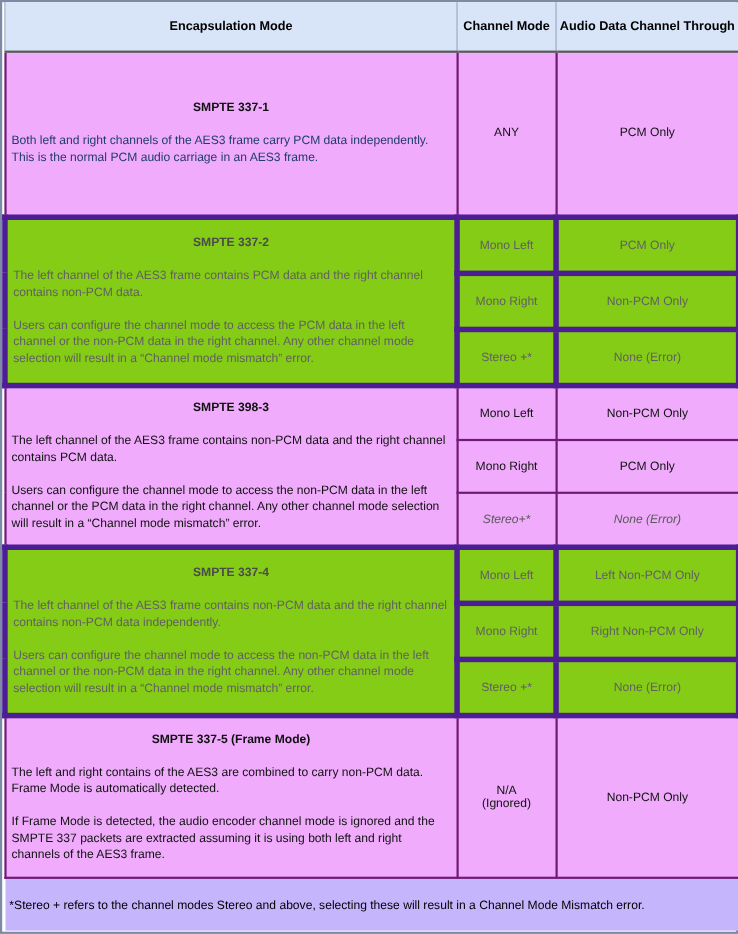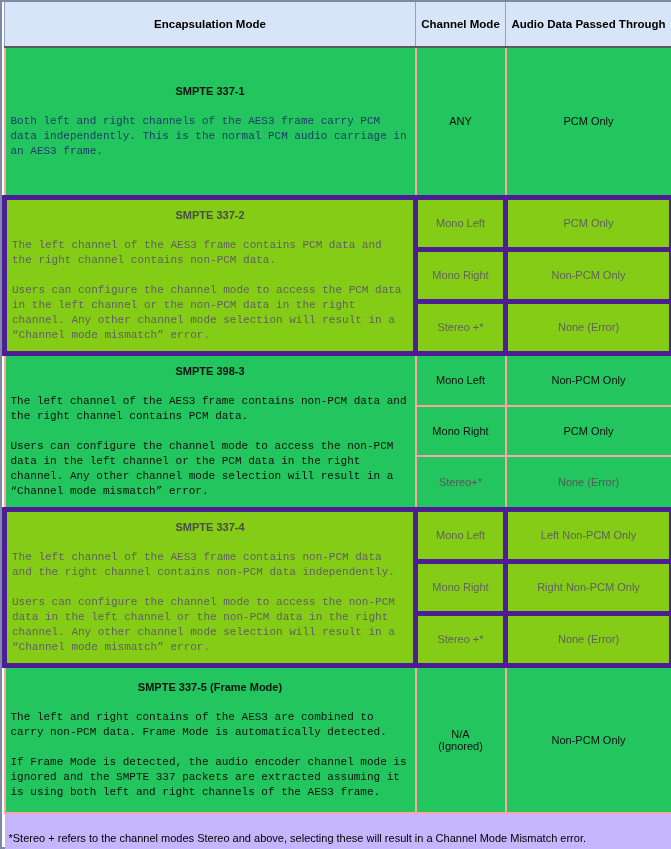--- a/index.html
+++ b/index.html
@@ -30,23 +30,23 @@
     vertical-align:middle;
     height:44px;
     border-left:1px solid #93a3be;
     border-right:1px solid #93a3be;
     border-bottom:2px solid #595959;
     padding:0 2px;
   }
 
   
   tr.w td {
-    background:#22c55e;
+    background:#f0abfc;
     color:#111111;
-    border:2px solid #fca5a5;
+    border:2px solid #701a75;
   }
   
   tr.g td {
     background:#84cc16;
     color:#616161;
     border:5px solid #4c1d95;
   }
 
   td.enc {
     text-align:left;
@@ -54,37 +54,37 @@
     padding:8px 5px;
     font-size:11px;
     line-height:15px;
   }
   .sec-title {
     font-weight:bold;
     text-align:center;
     font-size:11px;
     margin:0 0 15px 0;
   }
-  td.enc p { margin:0 0 15px 0; font-size:11px; line-height:15px;font-family:Liberation Mono, monospace; }
+  td.enc p { margin:0 0 15px 0; font-size:11px; line-height:15px; }
   td.enc p:last-child { margin-bottom:0; }
 
   tr.g .sec-title { color:#4b4b4b; }
 
   
   .navy p { color:#1f3c6b; }
 
   td.mode, td.audio {
     text-align:center;
     vertical-align:middle;
     font-size:11px;
     white-space:pre-line;
     padding:0 3px;
   }
   tr.sub td { height:46px; }
-  tr.w.muted-row td.mode, tr.w.muted-row td.audio { color:#595959; }
+  tr.w.muted-row td.mode, tr.w.muted-row td.audio { color:#595959;font-style:italic; }
 
   tr.footer td {
     background:#c4b5fd;
     color:#000;
     font-size:11px;
     text-align:left;
     vertical-align:middle;
     padding:0 4px;
     height:47px;
     border-top:2px solid #595959;
@@ -98,21 +98,21 @@
   <colgroup>
     <col class="c-enc">
         <col class="c-mode">
         <col class="c-audio">
   </colgroup>
 
   <tbody>
         <tr class="hdr">
     <th>Encapsulation Mode</th>
     <th>Channel Mode</th>
-    <th>Audio Data Passed Through</th>
+    <th>Audio Data Channel Through</th>
   </tr>
 
   <tr class="w" style="height:150px;">
     <td class="enc navy">
       <div class="sec-title">SMPTE 337-1</div>
       <p>Both left and right channels of the AES3 frame carry PCM data independently. This is the normal PCM audio carriage in an AES3 frame.</p>
     </td>
     <td class="mode">ANY</td>
     <td class="audio">PCM Only</td>
   </tr>

